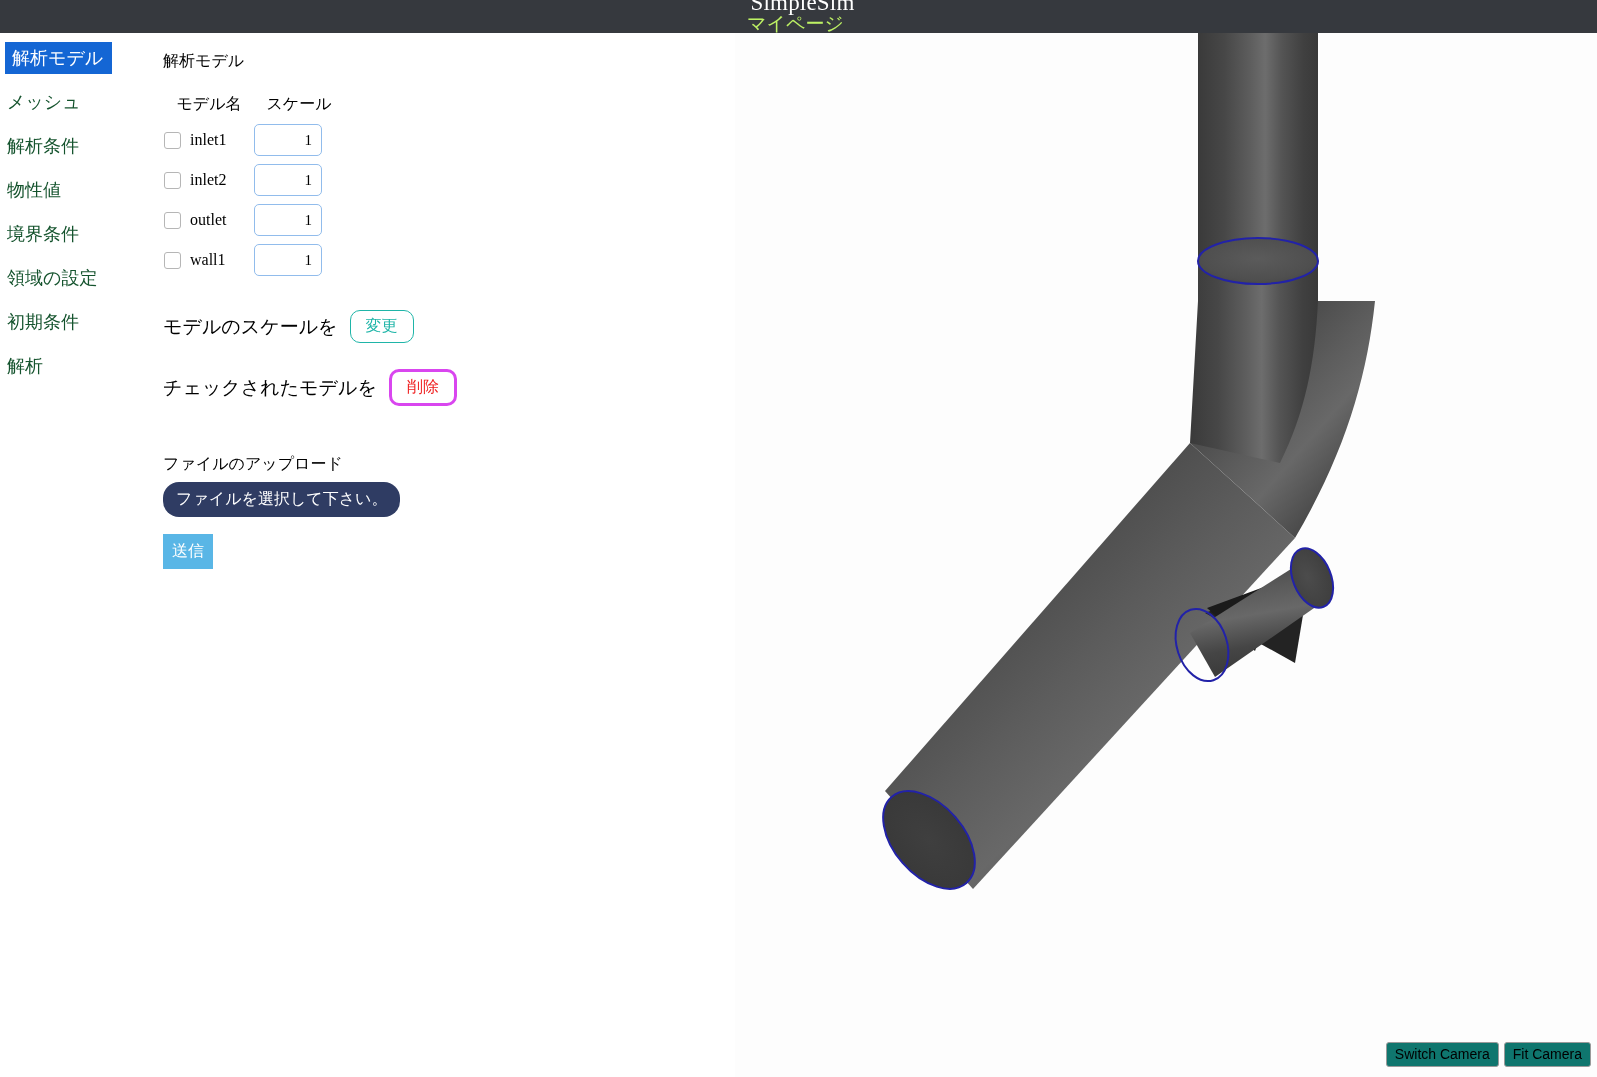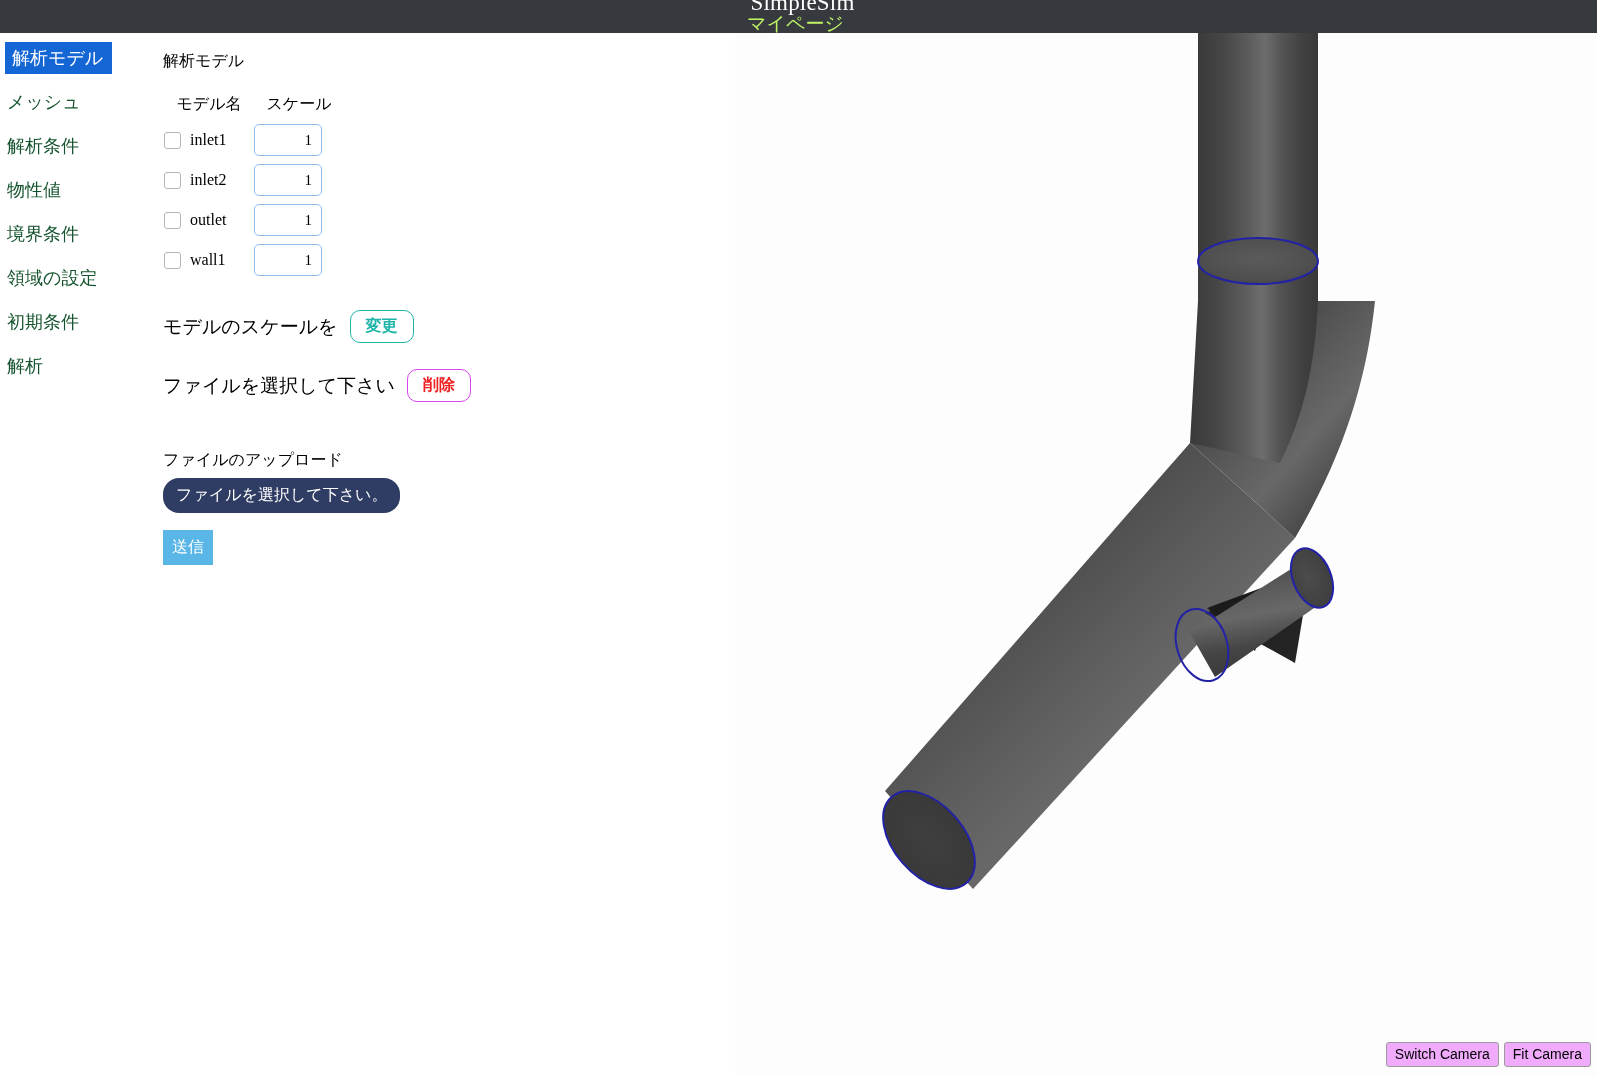--- a/index.html
+++ b/index.html
@@ -122,27 +122,27 @@
   .action-row {
     display: flex; align-items: center;
     gap: 12px;
     margin-top: 26px;
   }
   .action-label { font-size: 19px; color: #000; }
   .btn-outline {
     background: #ffffff;
     border-radius: 10px;
     font-size: 16px;
-    font-weight: bold;
+    font-weight: normal;
     padding: 6px 15px 7px 15px;
     cursor: pointer;
     line-height: 18px;
   }
   .btn-change { border: 1px solid #1fb5a8; color: #1fb5a8; }
-  .btn-delete { border: 1px solid #d946ef; color: #ef2020; }
+  .btn-delete { border: 3px solid #d946ef; color: #ef2020; }
 
   
   .bounds { margin-top: 56px; margin-left: 2px; border-collapse: collapse; }
   .bounds th {
     font-weight: normal;
     font-size: 16px;
     color: #000;
     padding: 0 0 13px 0;
     text-align: center;
   }
@@ -190,21 +190,21 @@
     overflow: hidden;
   }
   .viewport svg { display: block; }
 
   .cam-bar {
     position: absolute;
     right: 6px; bottom: 10px;
     display: flex; gap: 5px;
   }
   .cam-btn {
-    background: #f0abfc;
+    background: #0f766e;
     border: 1px solid #9a9a9a;
     border-radius: 3px;
     font-size: 14px;
     color: #000;
     padding: 3px 8px 4px 8px;
     cursor: pointer;
     line-height: 16px;
     font-family: "Liberation Sans", sans-serif;
   }
 </style>
@@ -287,21 +287,21 @@
         </tr>
       </tbody>
     </table>
 
     <div class="action-row">
       <span class="action-label">モデルのスケールを</span>
       <span class="btn-outline btn-change">変更</span>
     </div>
 
     <div class="action-row">
-      <span class="action-label">ファイルを選択して下さい</span>
+      <span class="action-label">チェックされたモデルを</span>
       <span class="btn-outline btn-delete">削除</span>
     </div>
 
 
     <div class="upload-wrap">
       <div class="upload-label">ファイルのアップロード</div>
       <div class="file-btn">ファイルを選択して下さい。</div>
       <div>
         <button class="submit-btn">送信</button>
       </div>

